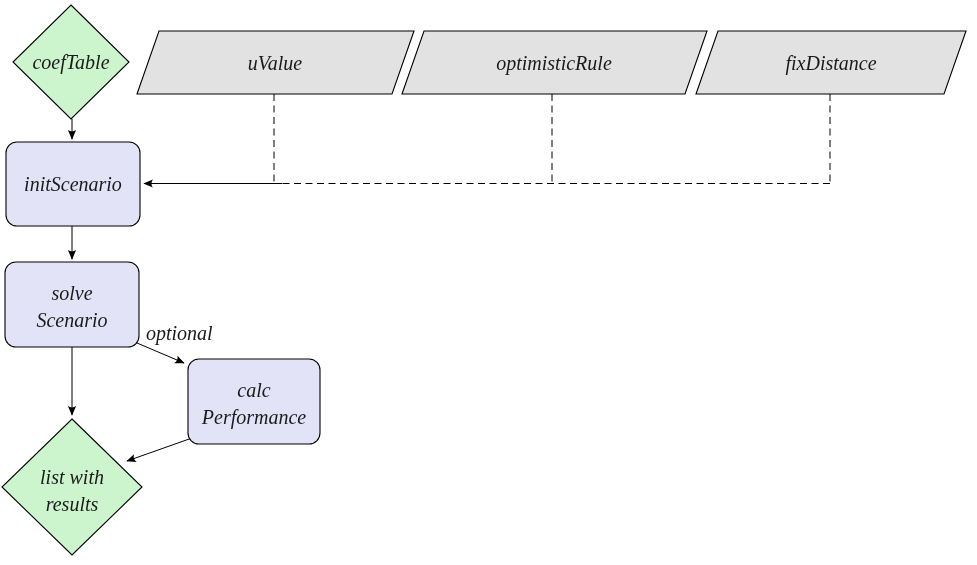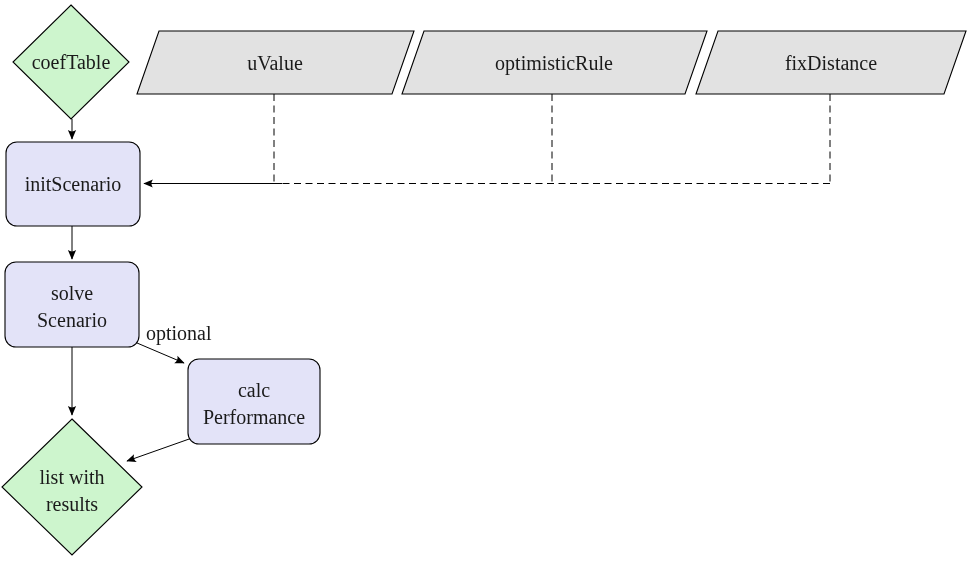--- a/index.html
+++ b/index.html
@@ -6,20 +6,21 @@
     margin: 0;
     padding: 0;
     background: #ffffff;
   }
   .canvas-wrap {
     width: 977px;
     height: 565px;
     position: relative;
     background: #ffffff;
     overflow: hidden;
+    font-style: italic;
   }
   svg text {
     font-family: "Liberation Serif", "DejaVu Serif", serif;
     font-size: 20px;
     fill: #1a1a1a;
   }
   .node-shape {
     stroke: #000000;
     stroke-width: 1.1;
   }

